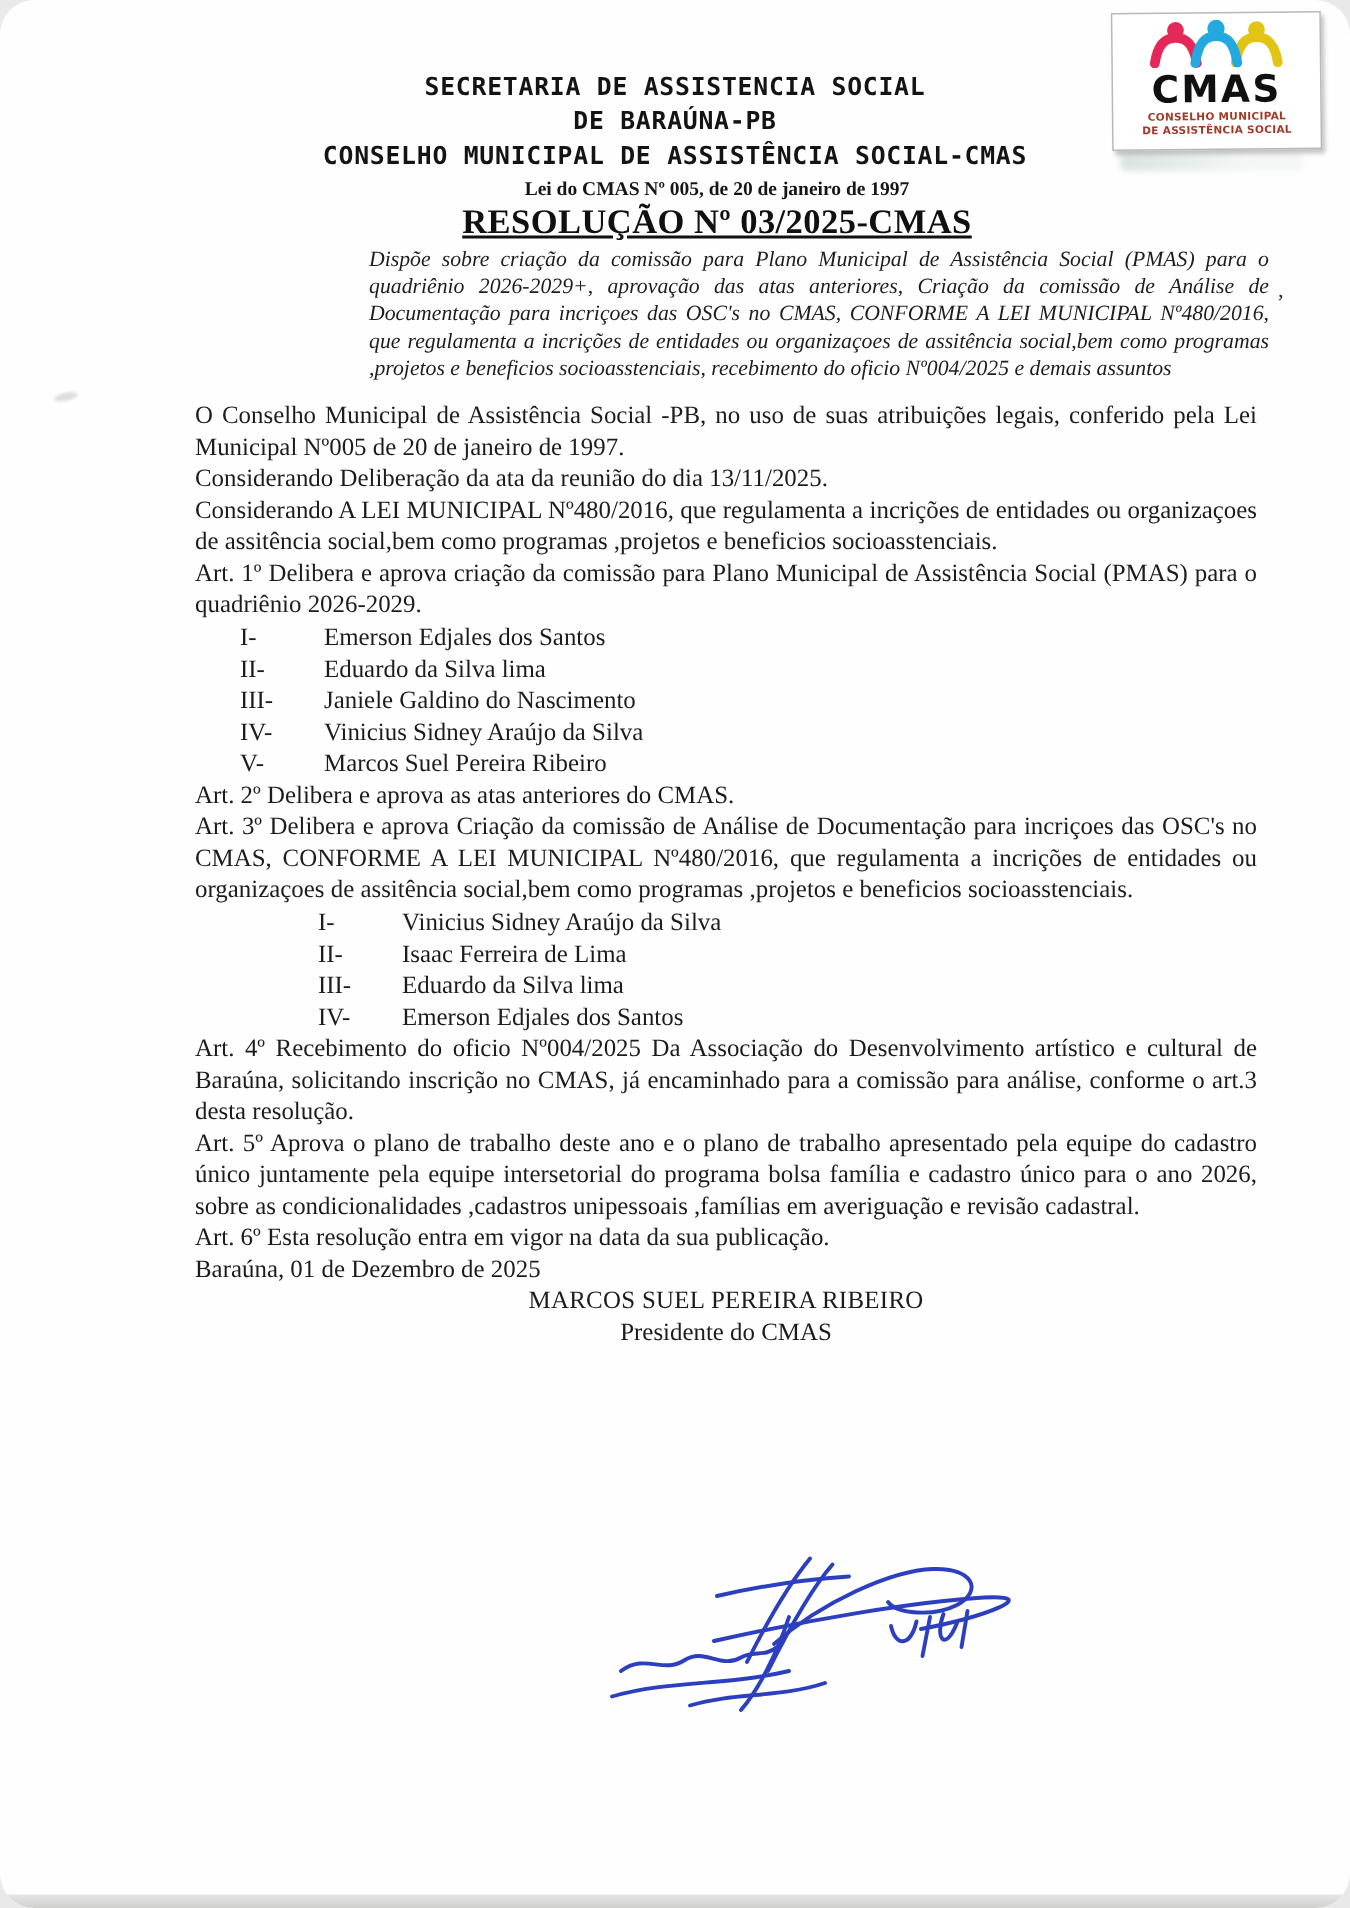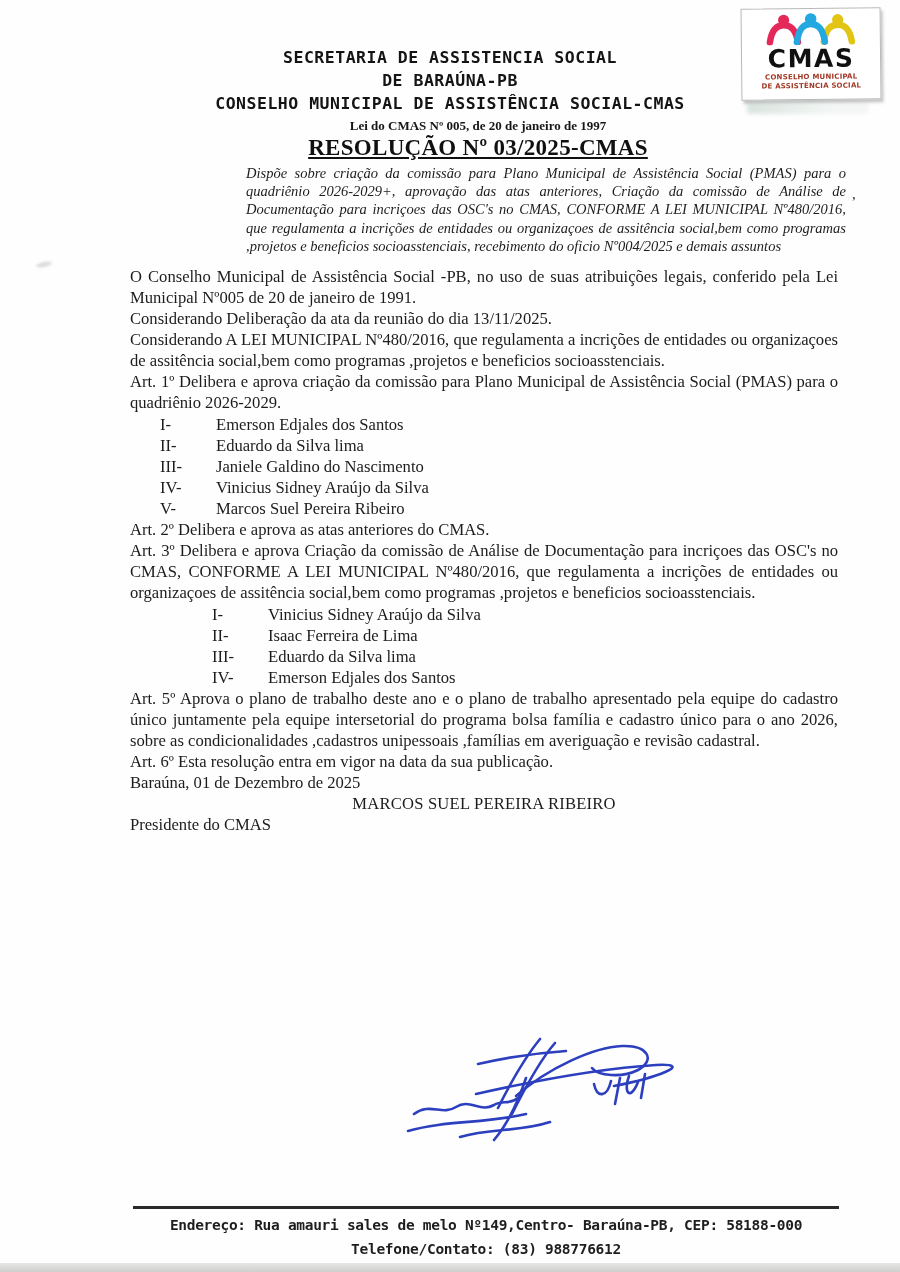--- a/index.html
+++ b/index.html
@@ -4,20 +4,21 @@
 <style>
   html,body{margin:0;padding:0;background:#e9e9e9;}
   .page{
     position:relative;
     width:900px;height:1272px;
     background:#fefefe;
     overflow:hidden;
     font-family:"Liberation Serif", serif;
     color:#1c1c1c;
     margin:0 auto;
+    border-radius:23px;
   }
 
   
   .hdr{position:absolute;left:0;top:46px;width:900px;text-align:center;}
   .hdr-mono{
     font-family:"DejaVu Sans Mono", monospace;
     font-weight:bold;font-size:16.5px;line-height:23px;
     letter-spacing:.5px;color:#141414;
   }
   .law-line{
@@ -79,21 +80,21 @@
   .mt-d{margin-top:13px;} .mt-e{margin-top:17px;}
 
   .rlist{margin:1px 0 0 0;}
   .list-row{display:flex;line-height:21px;text-align:left;}
   .rlist.lvl1 .roman{margin-left:30px;width:56px;}
   .rlist.lvl2 .roman{margin-left:82px;width:56px;}
 
   
   .date-line{margin-top:22px;text-align:left;}
   .sig-name{margin-top:43px;text-align:center;letter-spacing:.2px;}
-  .sig-role{margin-top:2px;text-align:left;}
+  .sig-role{margin-top:2px;text-align:center;}
   .signature-svg{position:absolute;left:398px;top:1034px;z-index:5;}
 
   
   .footer{
     position:absolute;left:133px;top:1206px;width:706px;
     border-top:3px solid #2a2a2a;
     font-family:"DejaVu Sans Mono", monospace;
     font-size:14.5px;line-height:24px;font-weight:bold;
     color:#1e1e1e;text-align:center;padding-top:4px;letter-spacing:-.3px;
   }
@@ -136,21 +137,21 @@
     </div>
   </div>
   <div class="logo-ghost"></div>
 
   <div class="summary">Dispõe sobre criação da comissão para Plano Municipal de Assistência Social (PMAS) para o quadriênio 2026-2029+, aprovação das atas anteriores, Criação da comissão de Análise de Documentação para incriçoes das OSC's no CMAS, CONFORME A LEI MUNICIPAL Nº480/2016, que regulamenta a incrições de entidades ou organizaçoes de assitência social,bem como programas ,projetos e beneficios socioasstenciais, recebimento do oficio Nº004/2025 e demais assuntos</div>
   <div class="stray-comma">,</div>
   <div class="pencil-mark"></div>
 
   <div class="doc-body">
 
-    <p>O Conselho Municipal de Assistência Social -PB, no uso de suas atribuições legais, conferido pela Lei Municipal Nº005 de 20 de janeiro de 1991.</p>
+    <p>O Conselho Municipal de Assistência Social -PB, no uso de suas atribuições legais, conferido pela Lei Municipal Nº005 de 20 de janeiro de 1997.</p>
 
     <p class="mt-a"><span class="lead-bold">Considerando</span><span> Deliberação da ata da reunião do dia 13/11/2025.</span></p>
 
     <p class="mt-b"><span class="lead-bold">Considerando A</span><span> LEI MUNICIPAL Nº480/2016, que regulamenta a incrições de entidades ou organizaçoes de assitência social,bem como programas ,projetos e beneficios socioasstenciais.</span></p>
 
     <p class="mt-a"><span class="lead-bold">Art. 1º</span><span> Delibera e aprova criação da comissão para Plano Municipal de Assistência Social (PMAS) para o quadriênio 2026-2029.</span></p>
 
     <div class="rlist lvl1">
       <div class="list-row">
           <span class="roman">I-</span>
@@ -190,20 +191,21 @@
       <div class="list-row">
           <span class="roman">III-</span>
           <span>Eduardo da Silva lima</span>
         </div>
       <div class="list-row">
           <span class="roman">IV-</span>
           <span>Emerson Edjales dos Santos</span>
         </div>
     </div>
 
+    <p class="mt-d"><span>Art. 4º</span><span> Recebimento do oficio Nº004/2025 Da Associação do Desenvolvimento artístico e cultural de Baraúna, solicitando inscrição no CMAS, já encaminhado para a comissão para análise, conforme o art.3 desta resolução.</span></p>
 
     <p class="mt-a"><span>Art. 5º</span><span> Aprova o plano de trabalho deste ano e o plano de trabalho apresentado pela equipe do cadastro único juntamente pela equipe intersetorial do programa bolsa família e cadastro único para o ano 2026, sobre as condicionalidades ,cadastros unipessoais ,famílias em averiguação e revisão cadastral.</span></p>
 
     <p class="mt-b"><span>Art. 6º</span><span> Esta resolução entra em vigor na data da sua publicação.</span></p>
 
     <p class="date-line">Baraúna, 01 de Dezembro de 2025</p>
 
     <p class="sig-name">MARCOS SUEL PEREIRA RIBEIRO</p>
     <p class="sig-role">Presidente do CMAS</p>
   </div>
@@ -226,19 +228,15 @@
       <path d="M196,50 C199,64 209,64 213,47"></path>
       <path d="M222,44 L217,70"></path>
       <path d="M231,42 C225,58 232,68 240,48"></path>
       <path d="M247,40 L243,64"></path>
 
       <path d="M10,97 C48,86 86,90 128,80"></path>
       <path d="M62,103 C92,94 122,98 152,88"></path>
     </g>
   </svg>
 
-  <div class="footer">
-    <div>Endereço: Rua amauri sales de melo Nº149,Centro- Baraúna-PB, CEP: 58188-000</div>
-    <div>Telefone/Contato: (83) 988776612</div>
-  </div>
 
   <div class="scan-edge"></div>
 </div>
 
 </body></html>

